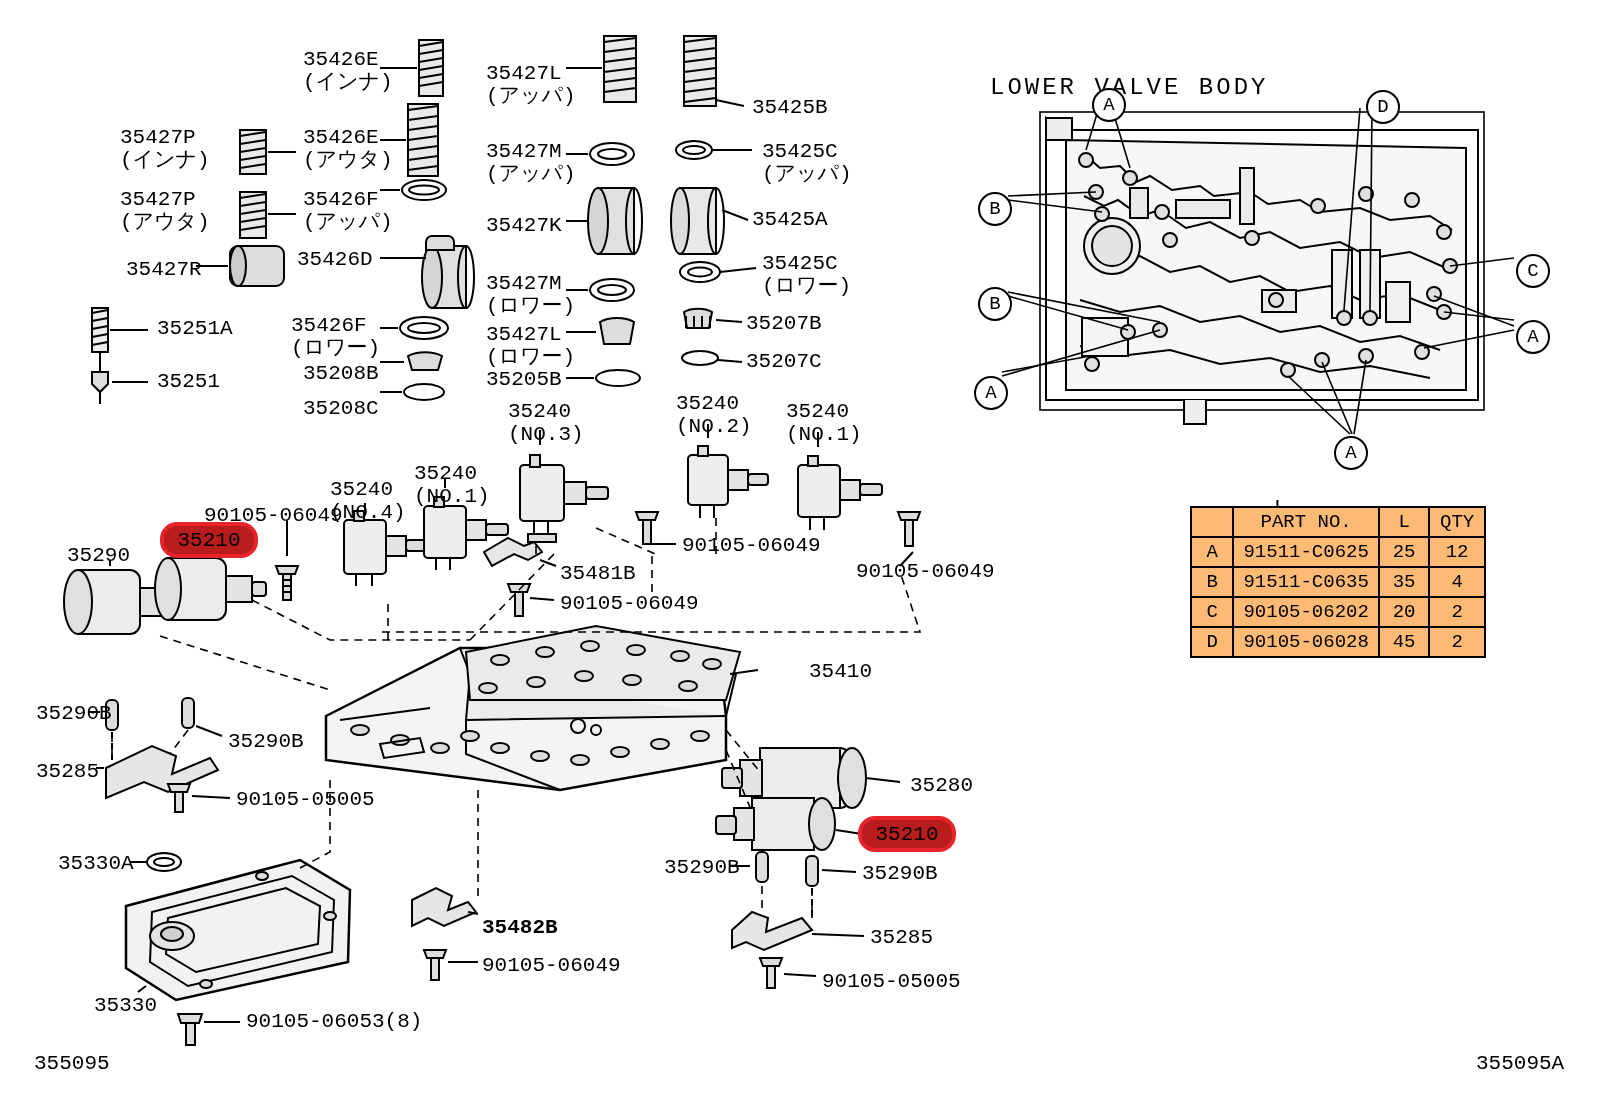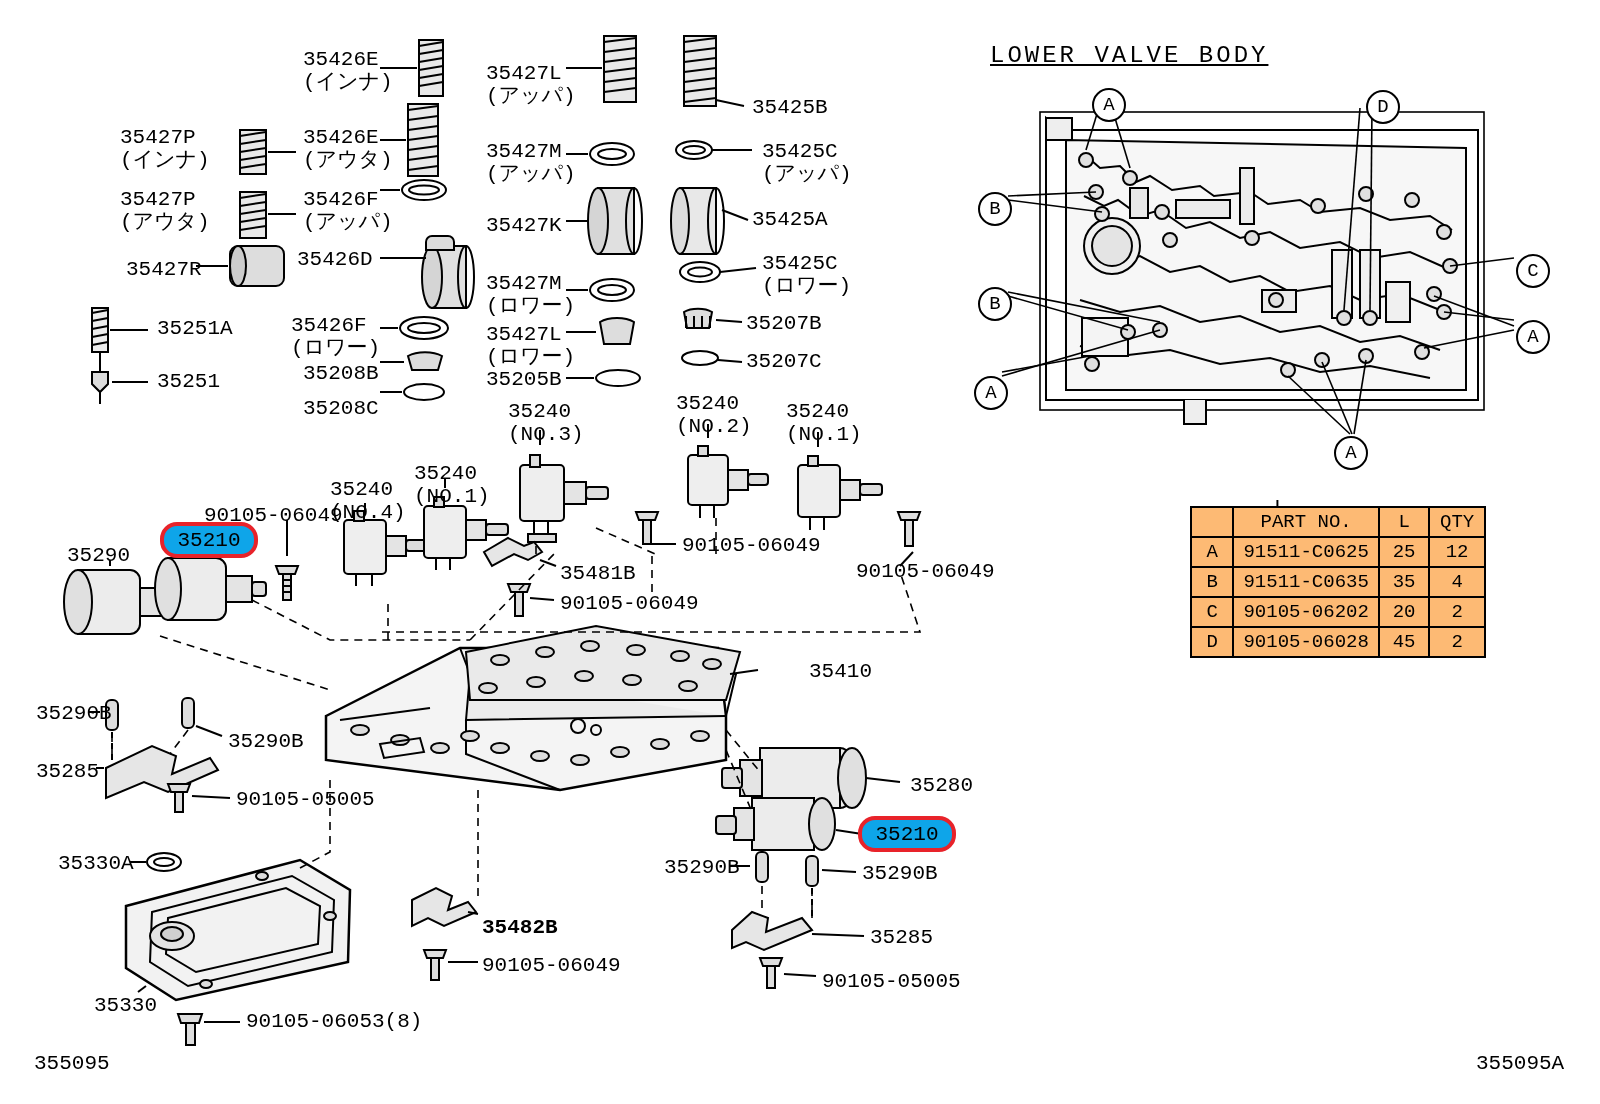--- a/index.html
+++ b/index.html
@@ -1,23 +1,23 @@
 <!DOCTYPE html>
 <html><head>
 <meta charset="utf-8">
 <style>
   html,body{margin:0;padding:0;background:#ffffff;}
   body{width:1600px;height:1104px;position:relative;overflow:hidden;
        font-family:"Liberation Mono","DejaVu Sans Mono",monospace;color:#000;}
   .lbl{position:absolute;white-space:pre;font-size:21px;line-height:23px;letter-spacing:0px;}
-  .ttl{position:absolute;font-size:24px;letter-spacing:3px;text-decoration:underline;}
+  .ttl{position:absolute;font-size:24px;letter-spacing:3px;margin-top:32px;}
   .circled{position:absolute;border:2.5px solid #000;border-radius:50%;
            width:30px;height:30px;display:flex;align-items:center;justify-content:center;
            font-size:19px;background:#fff;}
-  .hl{position:absolute;border:4px solid #e8232a;border-radius:17px;background:#0ea5e9;
+  .hl{position:absolute;border:4px solid #e8232a;border-radius:17px;background:#b91c1c;
       display:flex;align-items:center;justify-content:center;font-size:21px;
       padding:13px 8px;box-sizing:border-box;}
   .corner{position:absolute;font-size:21px;}
   svg{position:absolute;left:0;top:0;}
   table.pn{position:absolute;border-collapse:collapse;background:#fdba74;}
   table.pn td,table.pn th{border:2px solid #000;font-size:19px;text-align:center;
       font-family:"Liberation Mono","DejaVu Sans Mono",monospace;font-weight:normal;padding:3px 6px;}
 </style>
 </head>
 <body>

